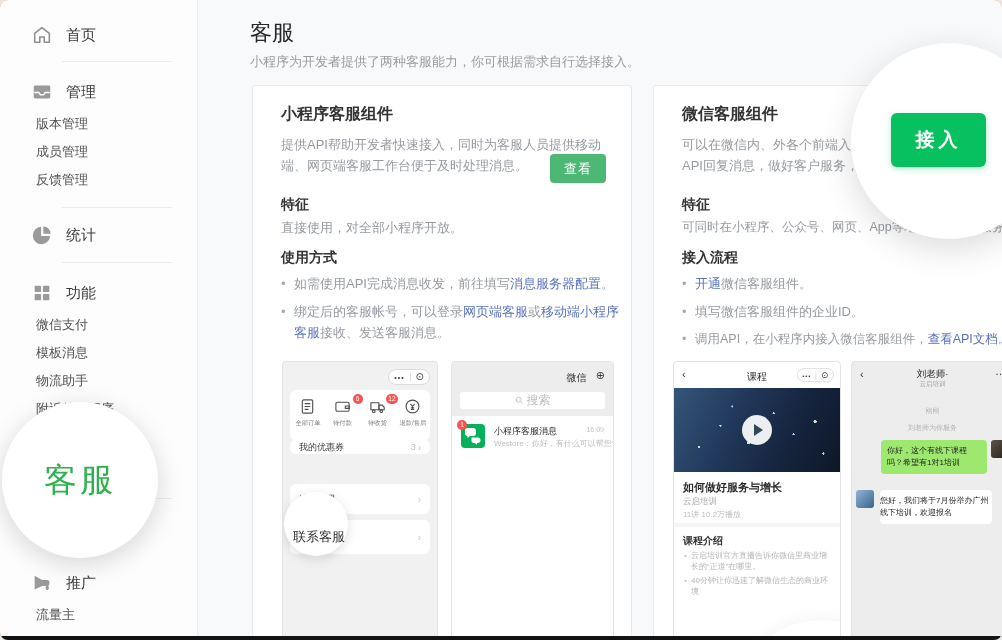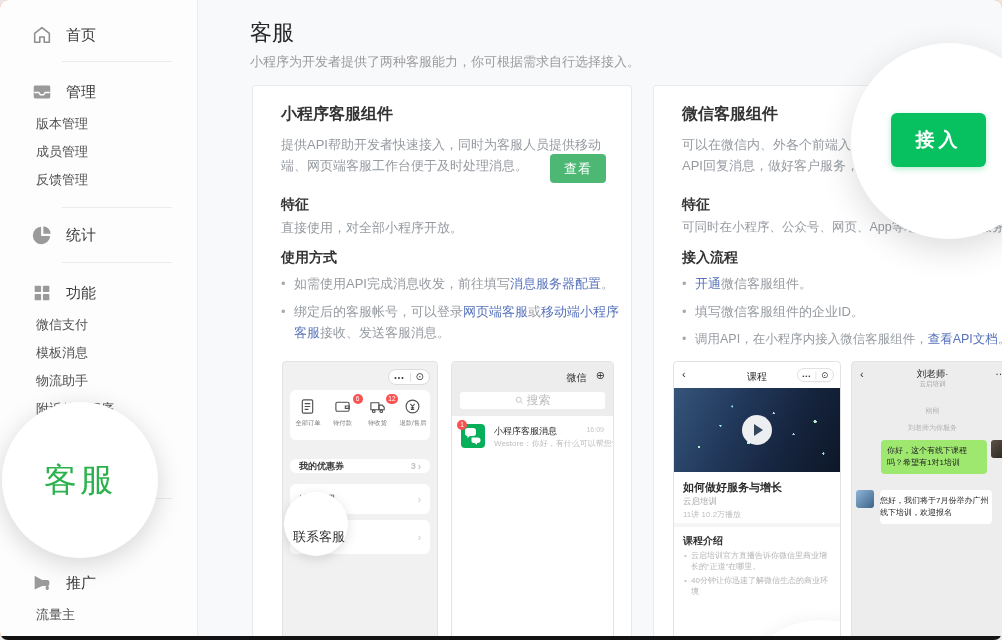--- a/index.html
+++ b/index.html
@@ -69,21 +69,21 @@
   
   #ph1 .capsule { top:7px; right:7px; }
   .icon-panel { position:absolute; top:28px; left:7px; right:7px; height:50px; background:#fff; border-radius:6px;
     display:flex; align-items:flex-start; justify-content:space-around; padding-top:8px; }
   .ic-cell { position:relative; display:flex; flex-direction:column; align-items:center; width:30px; }
   .ic-cell svg { width:17px; height:17px; }
   .ic-lbl { font-size:7px; color:#808080; margin-top:3px; white-space:nowrap; transform:scale(.9); }
   .badge { position:absolute; top:-4px; right:-5px; min-width:10px; height:10px; padding:0 2px; background:#fa5151;
     color:#fff; font-size:6.5px; line-height:10px; border-radius:5px; text-align:center; }
   .p-row { position:absolute; left:7px; right:7px; background:#fff; border-radius:6px; display:flex; align-items:center; padding:0 9px; }
-  #row1 { top:97px; height:14px;font-weight:bold; } #row2 { top:122px; height:30px; } #row3 { top:158px; height:34px; }
+  #row1 { top:78px; height:14px; } #row2 { top:122px; height:30px; } #row3 { top:158px; height:34px; }
   .p-lbl { font-size:9px; color:#3c3c3c; }
   .p-right { margin-left:auto; font-size:9px; color:#c2c2c2; display:flex; align-items:center; gap:2px; }
   .chev::after { content:"›"; color:#c8c8c8; font-size:10px; }
   .spotlight-row { position:absolute; left:1px; top:130px; width:64px; height:64px; border-radius:50%;
     background:#fff; box-shadow:0 3px 12px rgba(0,0,0,.13); z-index:3; }
   .row3-label { position:absolute; left:10px; top:166px; font-size:13px; font-weight:500; color:#333; z-index:4; }
 
   
   .ph2-head { position:absolute; top:0; left:0; right:0; height:54px; background:#ededed;padding-left:44px; }
   .ph2-title { position:absolute; top:9px; width:100%; text-align:center; font-size:10px; color:#2e2e2e; }

